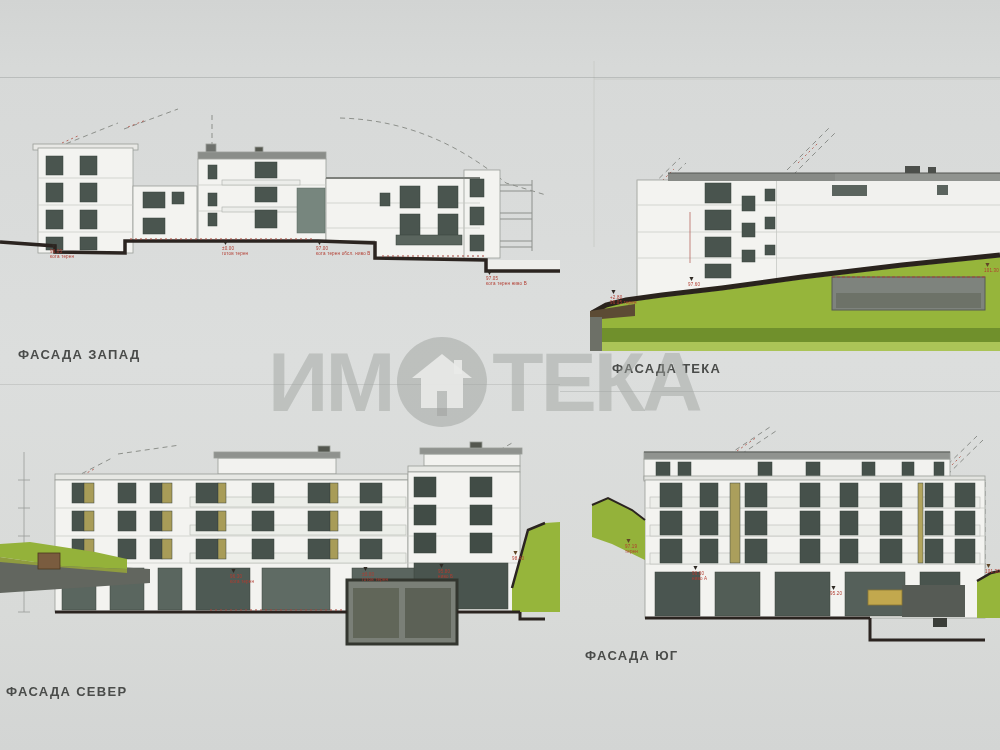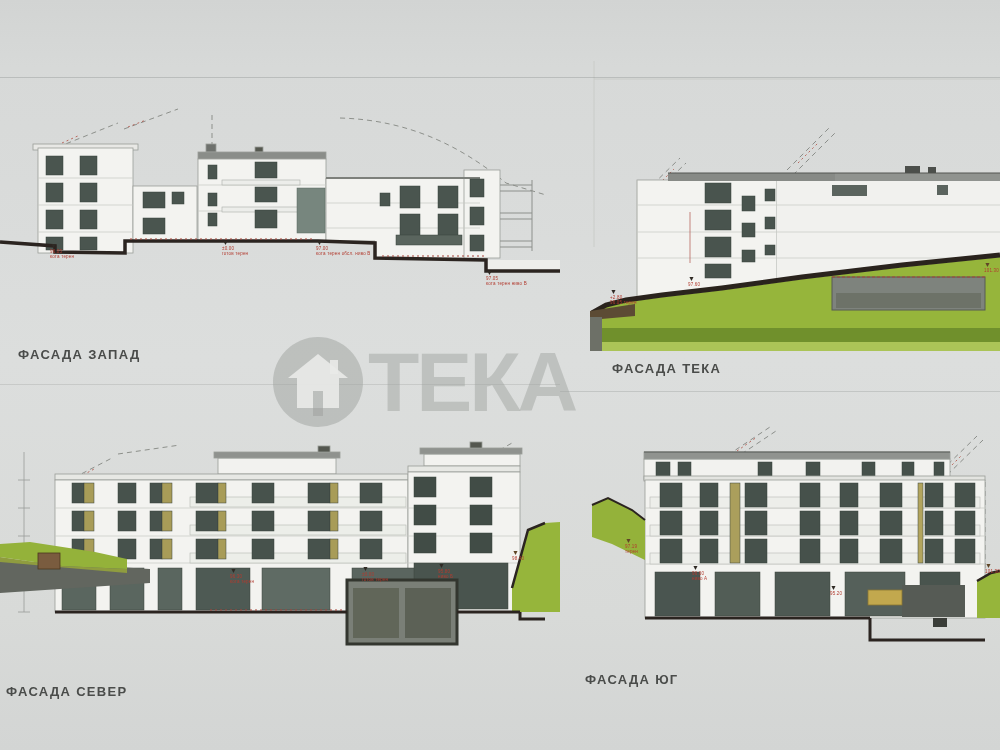--- a/index.html
+++ b/index.html
@@ -319,21 +319,21 @@
     <path d="M60,193 H285 M285,193 V215 H400" stroke="#2b2420" stroke-width="3" fill="none"></path>
   </svg>
 
   <div class="fold" style="left:0;top:77px;width:1000px;height:1px;background:rgba(120,126,122,.30)"></div>
   <div class="fold" style="left:0;top:384px;width:560px;height:1px;background:rgba(120,126,122,.20)"></div>
   <div class="fold" style="left:560px;top:391px;width:440px;height:1px;background:rgba(120,126,122,.25)"></div>
 
   <div class="flabel" style="left:18px;top:347px">ФАСАДА ЗАПАД</div>
   <div class="flabel" style="left:612px;top:361px">ФАСАДА ТЕКА</div>
   <div class="flabel" style="left:6px;top:684px">ФАСАДА СЕВЕР</div>
-  <div class="flabel" style="left:585px;top:672px">ФАСАДА ЮГ</div>
+  <div class="flabel" style="left:585px;top:648px">ФАСАДА ЮГ</div>
 
   <span class="lvl" style="left:50px;top:243px">
     <i class="tri">▼</i>
     <i class="t">96.05</i>
     <i class="t">кота терен</i>
   </span>
   <span class="lvl" style="left:222px;top:240px">
     <i class="tri">▼</i>
     <i class="t">±0.00</i>
     <i class="t">готов терен</i>
@@ -396,20 +396,21 @@
     <i class="tri">▼</i>
     <i class="t">101.30</i>
   </span>
   <span class="lvl brown" style="left:625px;top:538px">
     <i class="tri">▼</i>
     <i class="t">97.19</i>
     <i class="t">терен</i>
   </span>
 
   <div class="wm">
+    <span class="txt">ИМ</span>
     <svg width="96" height="96" viewBox="0 0 96 96">
       <circle cx="48" cy="48" r="45" fill="rgba(158,161,158,.5)"></circle>
       <rect x="60" y="26" width="8" height="14" fill="rgba(233,234,232,.9)"></rect>
       <path d="M48,20 L18,44 L27,44 L27,74 L43,74 L43,57 L53,57 L53,74 L69,74 L69,44 L78,44 Z" fill="rgba(233,234,232,.9)"></path>
       <rect x="43" y="74" width="10" height="8" fill="rgba(158,161,158,.55)"></rect>
     </svg>
     <span class="txt">ТЕКА</span>
   </div>
 
 </div>

